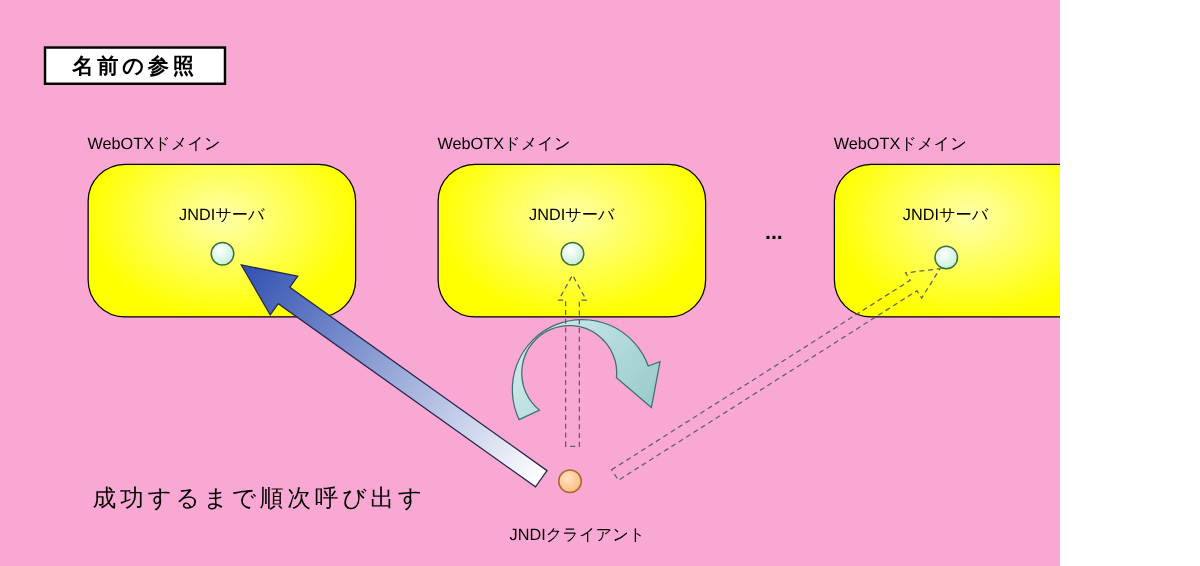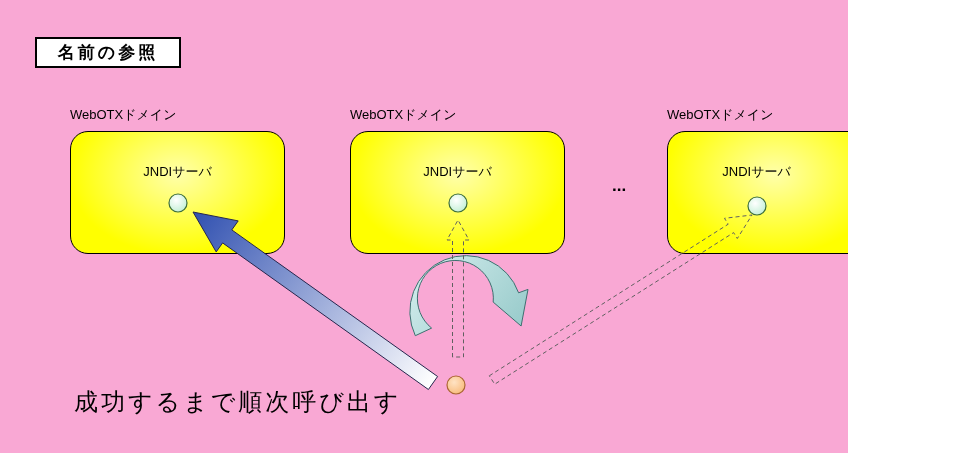--- a/index.html
+++ b/index.html
@@ -13,34 +13,34 @@
     display:flex; align-items:center; justify-content:center;
     font-size:17px; font-weight:bold; letter-spacing:3px;
   }
 
   .domain-label {
     position:absolute; top:106px; width:215px; 
     font-size:13px; white-space:nowrap;
   }
   .domain-box {
     position:absolute; top:131px; width:215px; height:123px;
-    border:1px solid #000; border-radius:18px;
+    border:1px solid #000; border-radius:30px;
     background: radial-gradient(ellipse at 50% 35%, #ffffaa 0%, #ffff00 72%);
   }
   .server-label {
     position:absolute; top:31px; left:0; width:100%; text-align:center;
     font-size:13px; white-space:nowrap;
   }
 
   .ellipsis {
     position:absolute; left:612px; top:176px; font-size:17px; font-weight:bold;
   }
 
   .caption {
-    position:absolute; left:74px; top:386px; font-size:24px; letter-spacing:3px;
+    position:absolute; left:74px; top:386px; font-size:19px; letter-spacing:3px;
     white-space:nowrap;
   }
   .client-label {
     position:absolute; left:382px; top:419px; width:160px; text-align:center;
     font-size:13px; white-space:nowrap;
   }
 
   svg.overlay { position:absolute; left:0; top:0; width:960px; height:453px; }
 </style>
 </head>
@@ -96,14 +96,15 @@
     <polygon points="489.3,375.8 728.2,224.2 724.5,218.3 752,215 737.3,238.5 733.6,232.6 494.7,384.2" fill="none" stroke="#606060" stroke-width="1" stroke-dasharray="4 3"></polygon>
 
     <circle cx="178" cy="203" r="9" fill="url(#serverGrad)" stroke="#3d6e3d" stroke-width="1.2"></circle>
     <circle cx="458" cy="203" r="9" fill="url(#serverGrad)" stroke="#3d6e3d" stroke-width="1.2"></circle>
     <circle cx="757" cy="206" r="9" fill="url(#serverGrad)" stroke="#3d6e3d" stroke-width="1.2"></circle>
 
     <circle cx="456" cy="385" r="9" fill="url(#clientGrad)" stroke="#aa6633" stroke-width="1.2"></circle>
   </svg>
 
   <div class="caption">成功するまで順次呼び出す</div>
+  <div class="client-label">JNDIクライアント</div>
 
 </div>
 
 </body></html>

